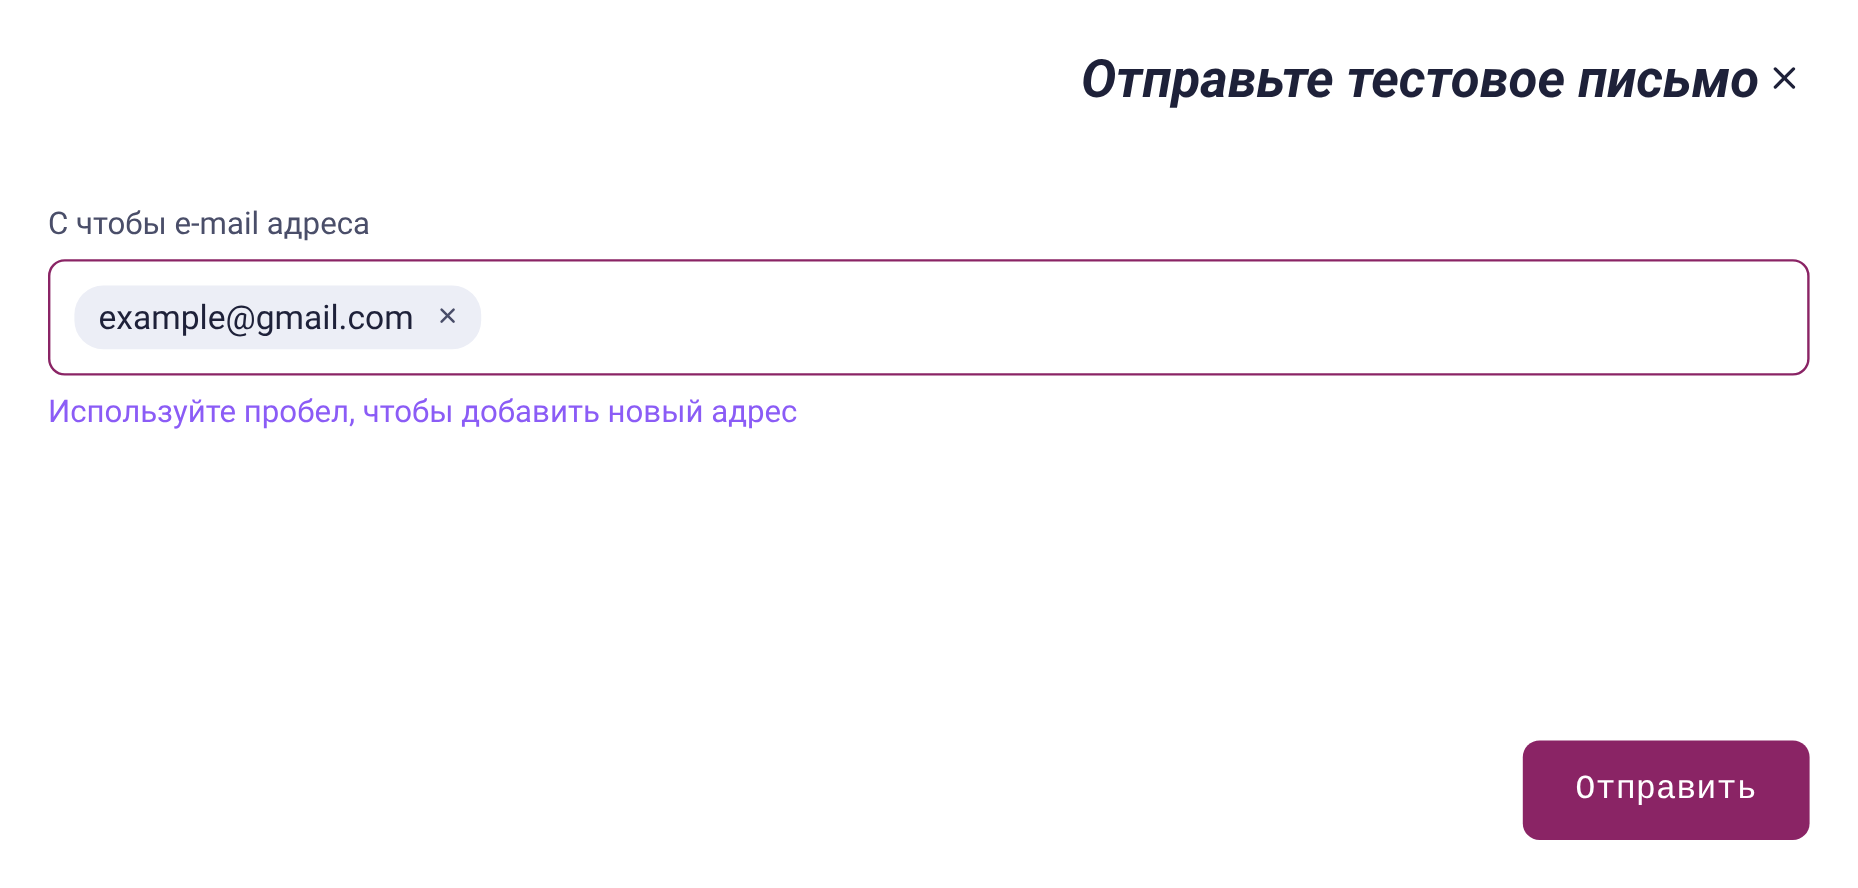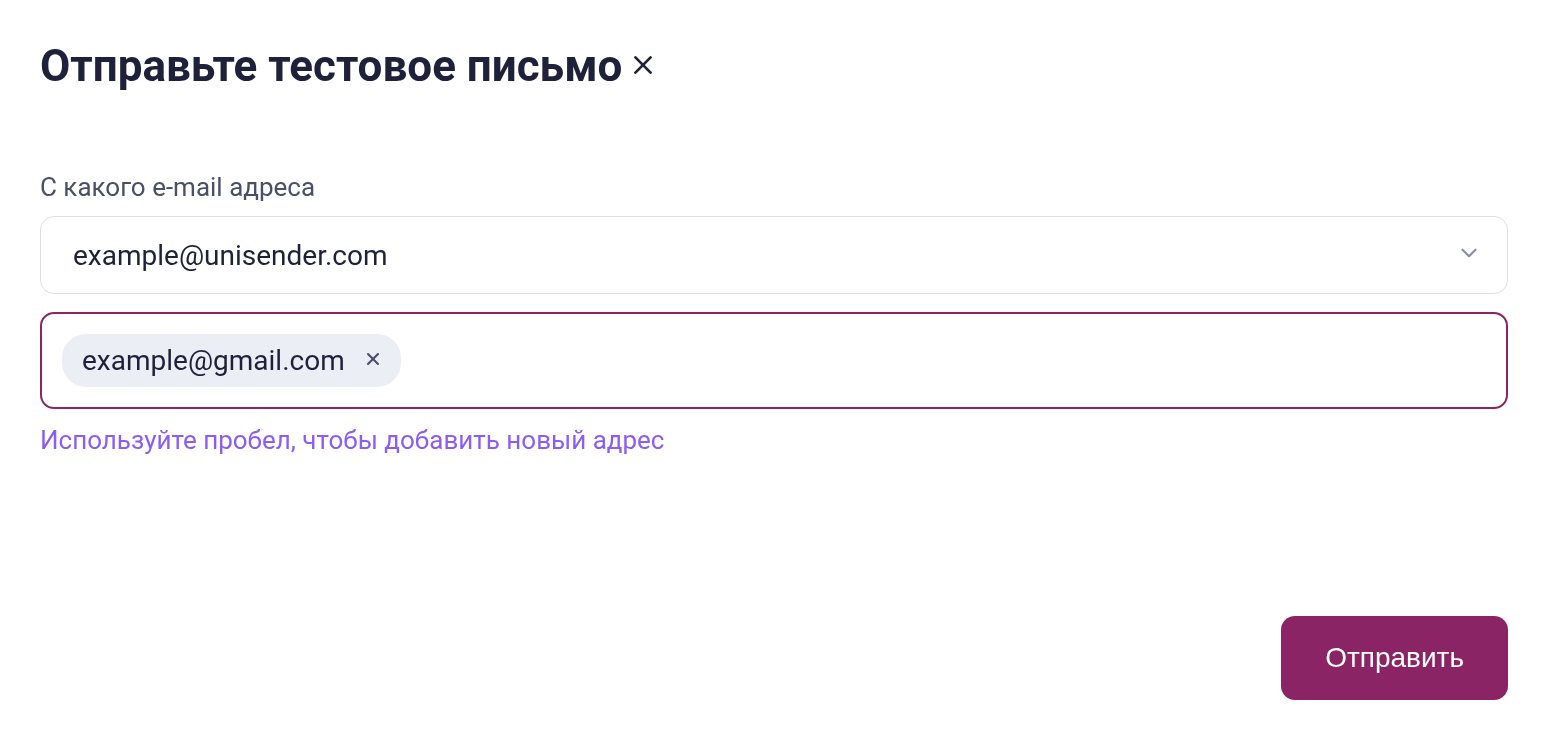--- a/index.html
+++ b/index.html
@@ -10,23 +10,24 @@
     body {
       font-family: -apple-system, BlinkMacSystemFont, "Segoe UI", Roboto, Helvetica, Arial, sans-serif;
       background: #ffffff;
       width: 1548px;
       height: 740px;
       padding: 40px;
       position: relative;
     }
     .header {
       display: flex;
-      justify-content: flex-start;
+      justify-content: flex-end;
       align-items: center;
       margin-bottom: 80px;
+      font-style: italic;
     }
     .title {
       font-size: 44px;
       font-weight: 700;
       color: #1e2139;
     }
     .close-btn {
       background: none;
       border: none;
       cursor: pointer;
@@ -126,49 +127,40 @@
     }
     .send-btn {
       background: #8a2465;
       color: #ffffff;
       border: none;
       border-radius: 14px;
       padding: 26px 44px;
       font-size: 28px;
       font-weight: 500;
       cursor: pointer;
+      font-family: Liberation Mono, monospace;
     }
   </style>
 </head>
 <body>
 
 <div class="header">
   <h1 class="title">Отправьте тестовое письмо</h1>
   <button class="close-btn">
     <span>
       <svg viewBox="0 0 24 24" fill="none" stroke="#1e2139" stroke-width="2.5" stroke-linecap="round">
         <line x1="5" y1="5" x2="19" y2="19"></line>
         <line x1="19" y1="5" x2="5" y2="19"></line>
       </svg>
     </span>
   </button>
 </div>
 
 <div class="field-group">
-  <label class="field-label">С какого e-mail адреса</label>
-  <div class="select-wrapper">
-    <div class="select-field">
-      <span>example@unisender.com</span>
-    </div>
-    <span class="chevron-icon">
-      <svg viewBox="0 0 24 24" fill="none" stroke="#8b8fa3" stroke-width="2" stroke-linecap="round" stroke-linejoin="round">
-        <polyline points="6 9 12 15 18 9"></polyline>
-      </svg>
-    </span>
-  </div>
+  <label class="field-label">С чтобы e-mail адреса</label>
 </div>
 
 <div class="field-group">
   <div class="tag-input-wrapper">
     <div class="email-tag">
       <span class="email-tag-text">example@gmail.com</span>
       <button class="tag-remove-btn">
         <span>
           <svg viewBox="0 0 24 24" fill="none" stroke="#4a4e69" stroke-width="2.5" stroke-linecap="round">
             <line x1="6" y1="6" x2="18" y2="18"></line>

